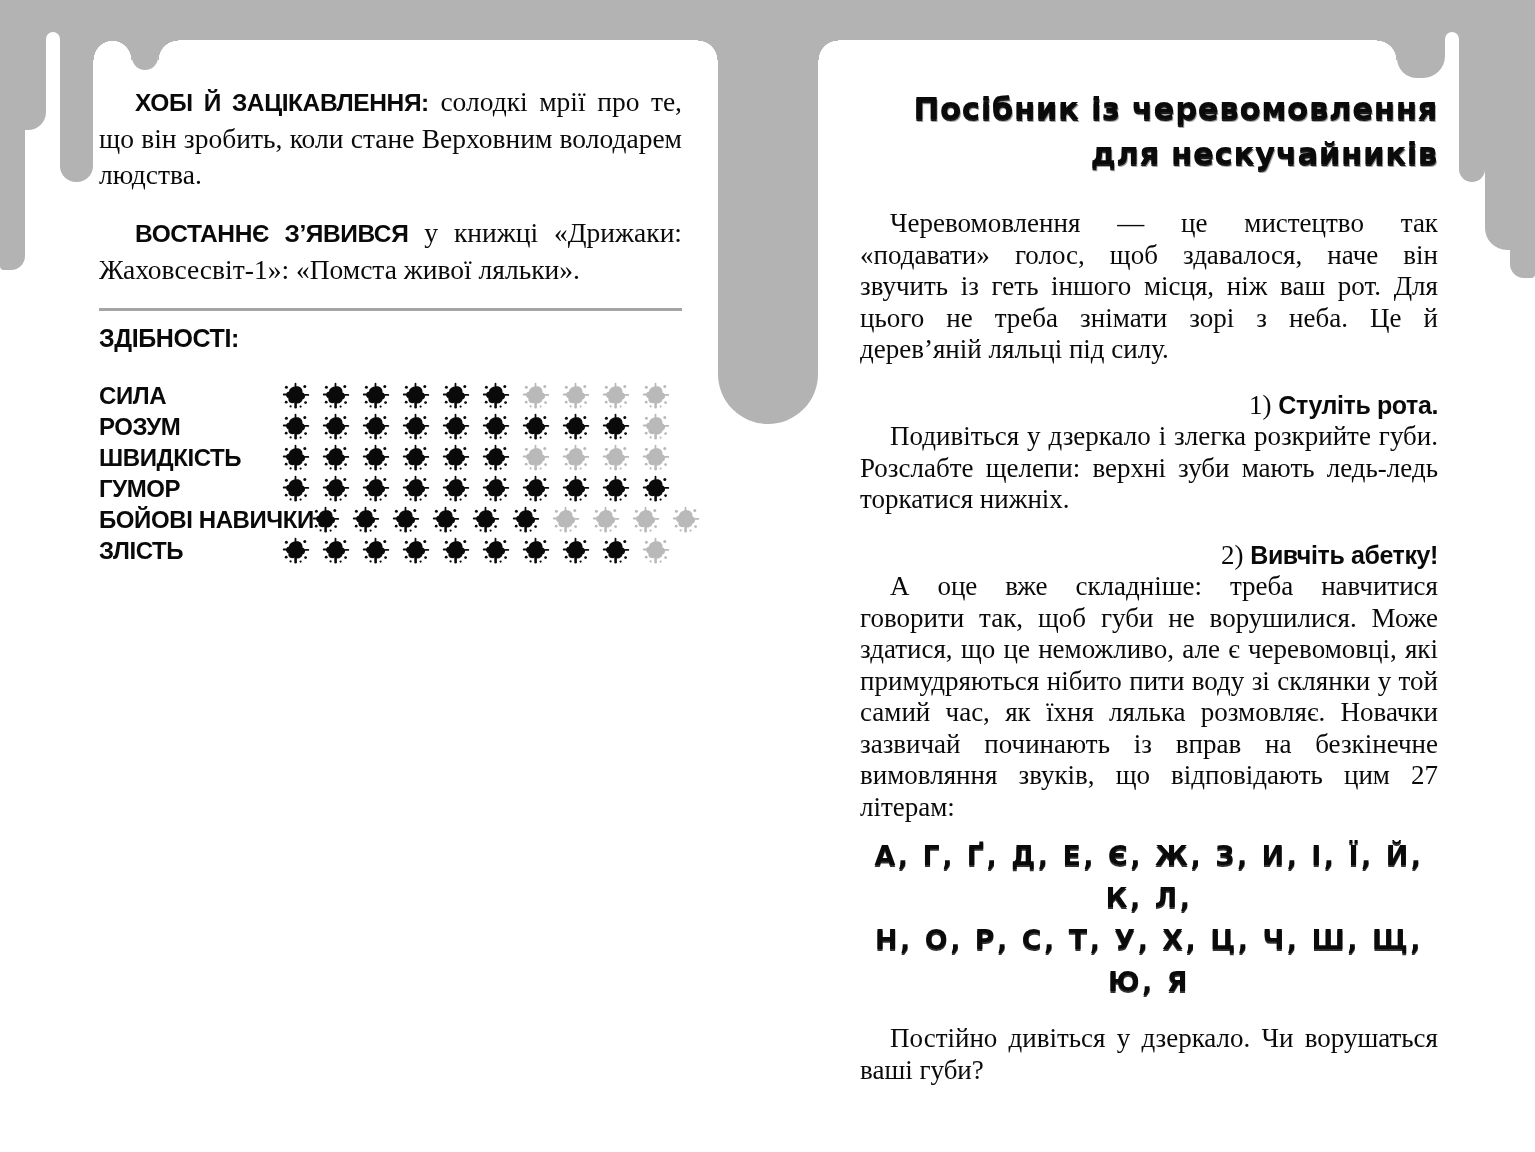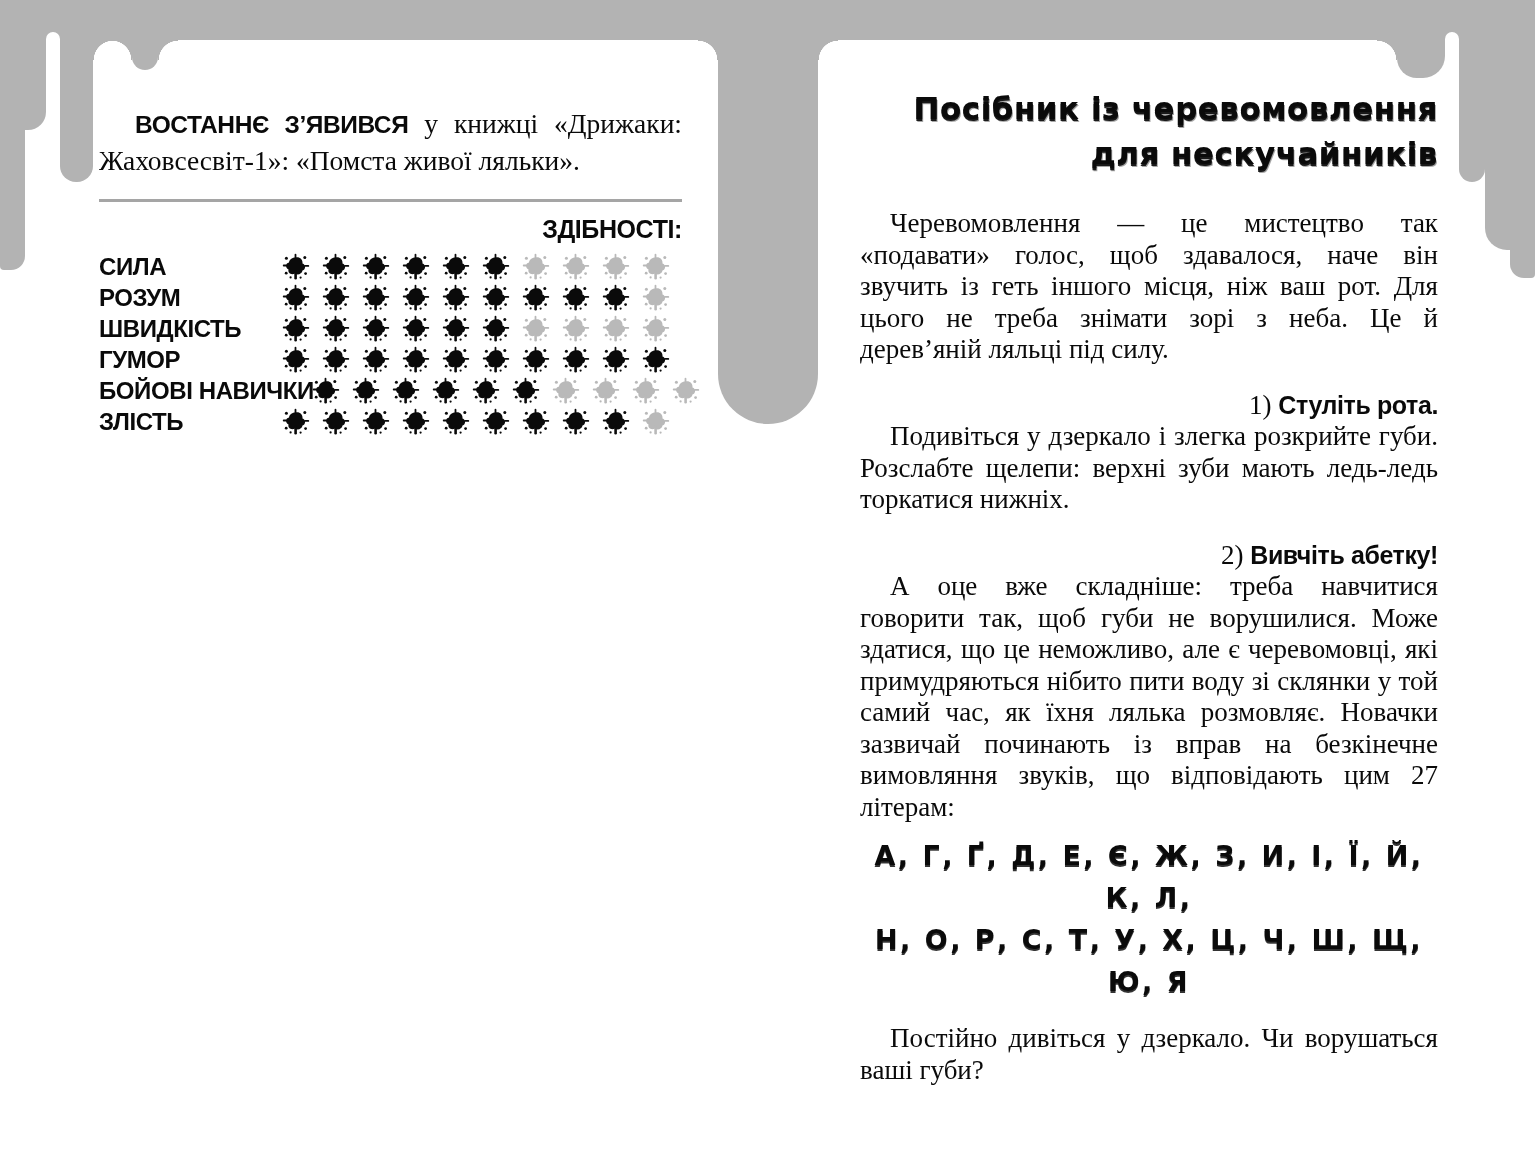--- a/index.html
+++ b/index.html
@@ -30,23 +30,23 @@
 
   
   .serif{font-size:27px;line-height:31.5px;text-align:justify;}
   .lead{font-family:"Liberation Sans","DejaVu Sans",sans-serif;font-weight:700;
         font-size:24.5px;letter-spacing:-0.4px;}
   .page-left{position:absolute;left:99px;top:84px;width:583px;}
   .page-left .serif{font-size:27.5px;line-height:36px;}
   .para{text-indent:36px;}
   .p2{margin-top:22px;}
   .rule{margin-top:20px;height:3px;background:var(--rule);}
-  .ab-title{margin-top:13px;text-align:right;font-family:"Liberation Sans","DejaVu Sans",sans-serif;
+  .ab-title{margin-top:13px;text-align:left;font-family:"Liberation Sans","DejaVu Sans",sans-serif;
             font-weight:700;font-size:25px;letter-spacing:-0.4px;}
-  .ab-rows{margin-top:7px;}
+  .ab-rows{margin-top:27px;}
   .ab-row{display:flex;align-items:center;height:31px;}
   .ab-label{width:213px;font-family:"Liberation Sans","DejaVu Sans",sans-serif;font-weight:700;
             font-size:24px;letter-spacing:-0.4px;white-space:nowrap;}
   .ab-strip{display:flex;}
   .splat{width:28px;height:28px;margin-right:12px;flex:0 0 auto;}
   .splat.on{color:var(--ink);} .splat.off{color:var(--splat-empty);}
 
   .page-right{position:absolute;left:860px;top:86px;width:578px;}
   .horror{font-family:"DejaVu Sans","Liberation Sans",sans-serif;font-weight:700;}
   .title{ text-align:right;font-size:31px;line-height:45px;letter-spacing:0.5px;
@@ -94,20 +94,21 @@
 <div class="notch nl"></div>
 <div class="notch nr"></div>
 <div class="cc tl c1"></div>
 <div class="cc tr c2"></div>
 <div class="cc tl c3"></div>
 <div class="cc tr c4"></div>
 <div class="cc tl c5"></div>
 <div class="cc tr c6"></div>
 
 <div class="page-left">
+  <p class="serif para"><span class="lead">ХОБІ Й ЗАЦІКАВЛЕННЯ:</span> <span>солодкі мрії про те, що він зробить, коли стане Верховним володарем людства.</span></p>
 
   <p class="serif para p2"><span class="lead">ВОСТАННЄ З’ЯВИВСЯ</span> <span>у книжці «Дрижаки: Жаховсесвіт-1»: «Помста живої ляльки».</span></p>
 
   <div class="rule"></div>
 
   <div class="ab-title">ЗДІБНОСТІ:</div>
 
   <div class="ab-rows">
       <div class="ab-row">
         <div class="ab-label">СИЛА</div>

